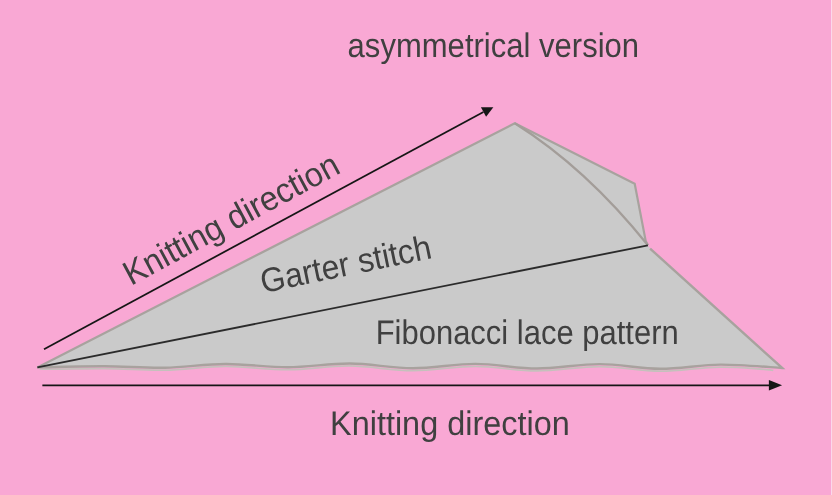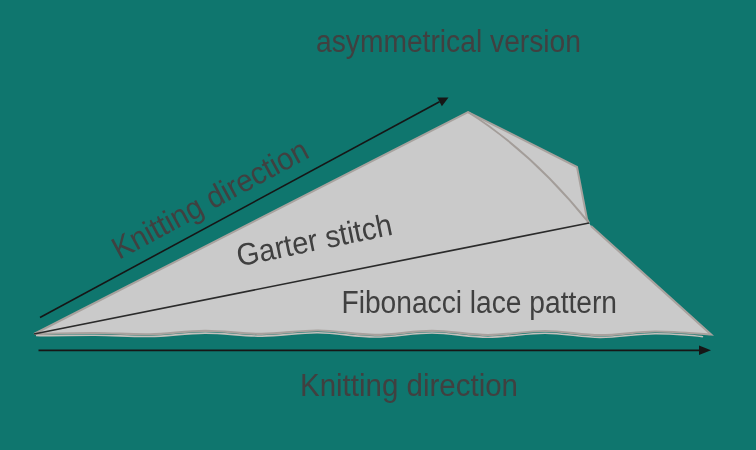--- a/index.html
+++ b/index.html
@@ -1,16 +1,16 @@
 <!DOCTYPE html>
 <html><head>
 <meta charset="utf-8">
 <style>
   html,body{margin:0;padding:0;background:#ffffff;}
-  #stage{position:relative;width:756px;height:450px;background:#0f766e;overflow:hidden;
+  #stage{position:relative;width:756px;height:450px;background:#f9a8d4;overflow:hidden;
          font-family:"Liberation Sans", sans-serif;}
 </style>
 </head>
 <body>
 <div id="stage">
 <svg width="756" height="450" viewBox="0 0 756 450" xmlns="http://www.w3.org/2000/svg">
 
   <path d="M 34 334 L 589 223 L 591 226 L 711 334.5
            C 701.7 334.0 673.5 331.4 655 331.5 C 636.5 331.6 618.3 335.3 600 335.2
            C 581.7 335.1 563.7 331.0 545 331.0 C 526.3 331.0 506.8 335.0 488 335.0

